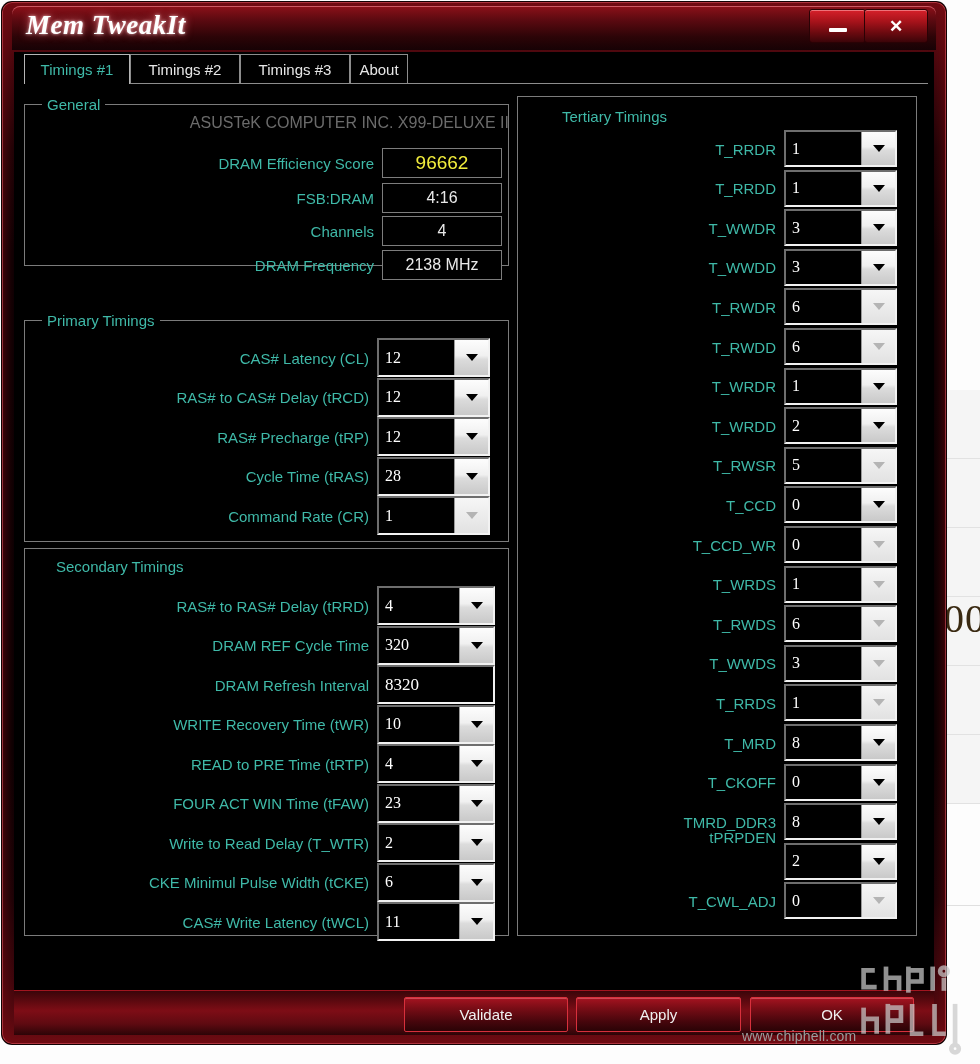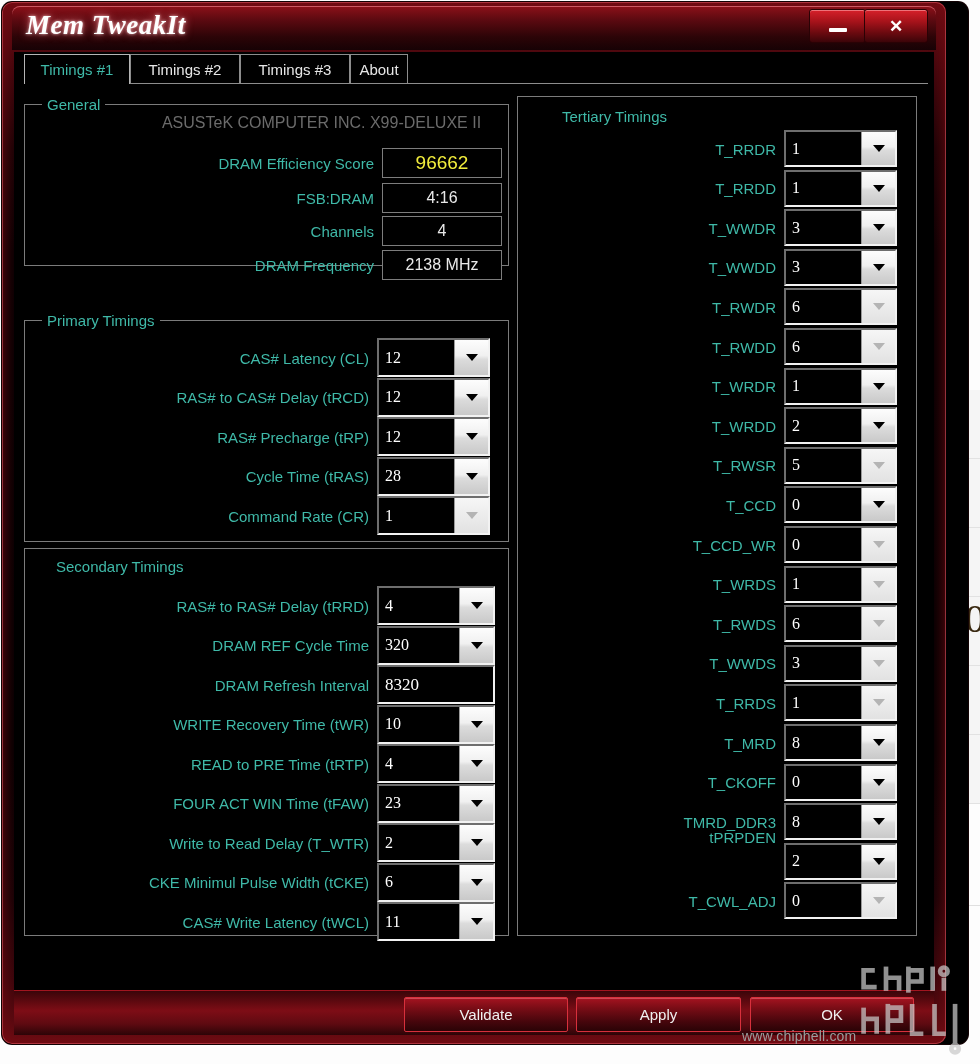--- a/index.html
+++ b/index.html
@@ -22,21 +22,20 @@
   }
   #bg-line-a{position:absolute;left:940px;top:905px;width:40px;height:1px;background:#e0e0e0;}
 
   
   #app{
     position:absolute;left:2px;top:2px;width:944px;height:1042px;
     background:#000;
     border-radius:10px;
     box-shadow:0 0 0 1px #120203;
     overflow:hidden;
-    padding-left:22px;
   }
   
   #bezel{
     position:absolute;left:0;top:0;width:944px;height:1042px;
     border-radius:10px;
     background:
       linear-gradient(180deg,#6e0d14 0%,#40060c 7%,#1d0306 14%,#0a0103 24%,
                       #060102 72%,#180306 86%,#3c060c 94%,#6a0c13 100%);
     padding:0;
   }
@@ -220,21 +219,21 @@
       <div class="tab" id="tab1" style="left:106px;width:110px;">Timings #2</div>
       <div class="tab" id="tab2" style="left:216px;width:110px;">Timings #3</div>
       <div class="tab" id="tab3" style="left:326px;width:58px;">About</div>
     </div>
     <div id="tab-underline"></div>
     <div id="tab-underline-cut" style="left:11px;width:104px;"></div>
 
     <div class="group" id="grp-general" style="left:10px;top:52px;width:485px;height:162px;"></div>
     <div class="group-legend" style="left:28px;top:44px;">General</div>
     <div id="general-rows">
-        <div style="position:absolute;left:120px;top:62px;width:375px;height:22px;font-size:16px;color:#6b6b6b;text-align:center;white-space:nowrap;">ASUSTeK COMPUTER INC. X99-DELUXE II</div>
+        <div style="position:absolute;left:120px;top:62px;width:375px;height:22px;font-size:16px;color:#6b6b6b;text-align:right;white-space:nowrap;">ASUSTeK COMPUTER INC. X99-DELUXE II</div>
         <div class="lbl" style="right:560px;top:111px;transform:translateY(-50%);position:absolute;">DRAM Efficiency Score</div>
         <div class="vbox accent" style="left:368px;top:96px;width:120px;height:30px;">96662</div>
         <div class="lbl" style="right:560px;top:146px;transform:translateY(-50%);position:absolute;">FSB:DRAM</div>
         <div class="vbox" style="left:368px;top:131px;width:120px;height:30px;">4:16</div>
         <div class="lbl" style="right:560px;top:179px;transform:translateY(-50%);position:absolute;">Channels</div>
         <div class="vbox" style="left:368px;top:164px;width:120px;height:30px;">4</div>
         <div class="lbl" style="right:560px;top:213px;transform:translateY(-50%);position:absolute;">DRAM Frequency</div>
         <div class="vbox" style="left:368px;top:198px;width:120px;height:30px;">2138 MHz</div>
       </div>
 

